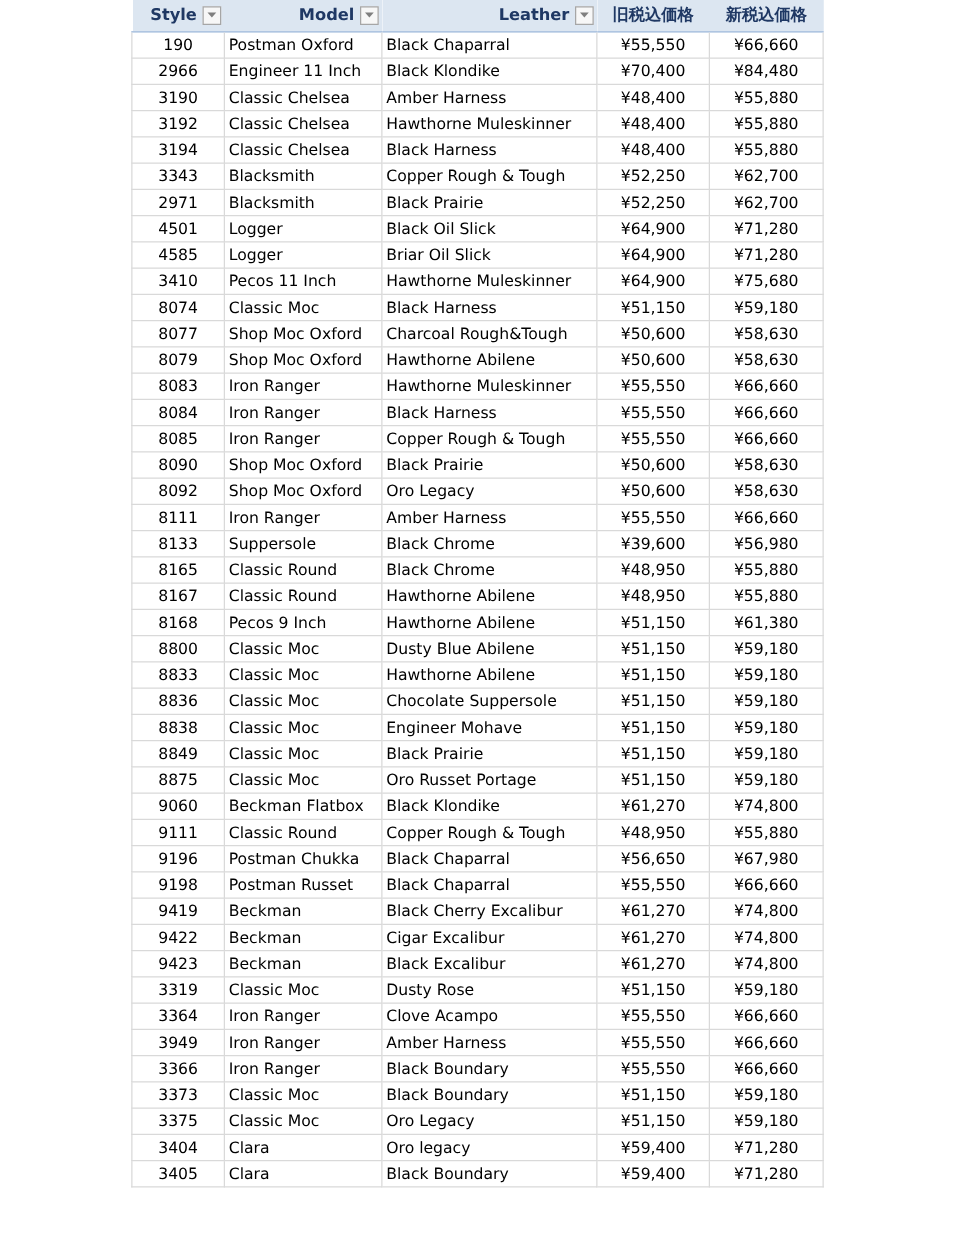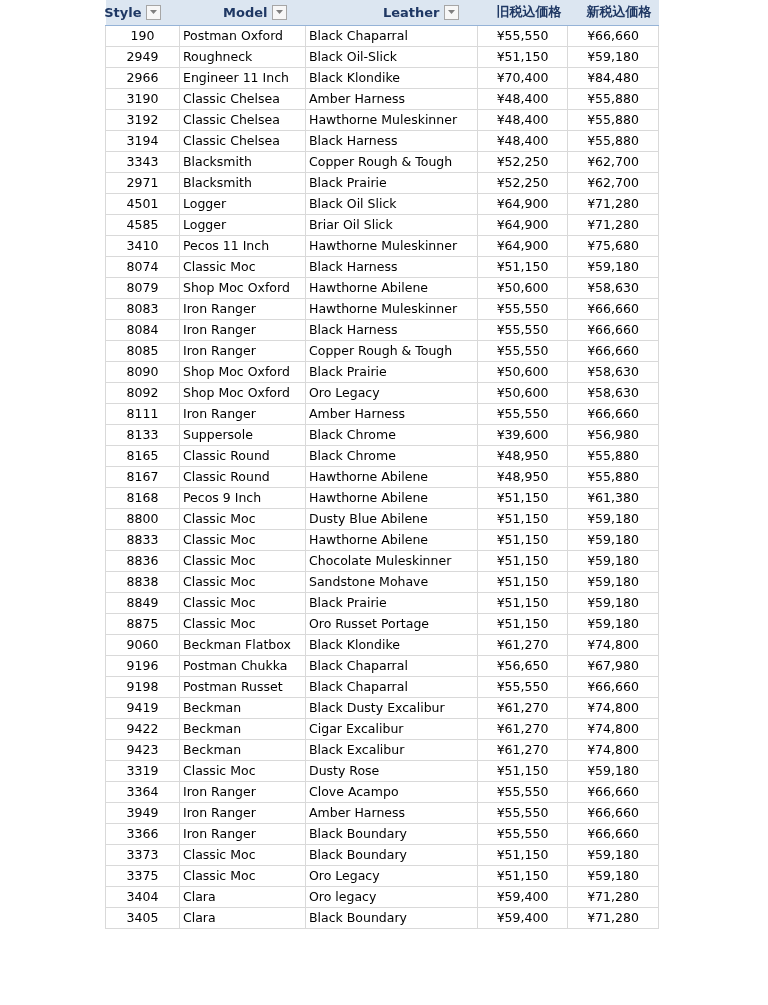--- a/index.html
+++ b/index.html
@@ -33,26 +33,26 @@
   col.c-new { width: 91px; }
   thead tr {
     height: 25px;
     background: #dce6f1;
   }
   thead th {
     font-weight: bold;
     font-size: 13px;
     color: #1f3864;
     text-align: left;
-    padding: 0 19px;
+    padding: 0 3px;
     border-bottom: 1px solid #95b3d7;
     white-space: nowrap;
     position: relative;
   }
-  thead th.center { text-align: right; }
+  thead th.center { text-align: center; }
   .th-inner {
     display: flex;
     align-items: center;
     justify-content: flex-end;
   }
   .th-inner.right-label { justify-content: flex-end; }
   .filter-btn {
     display: inline-flex;
     align-items: center;
     justify-content: center;
@@ -133,27 +133,20 @@
     </thead>
     <tbody id="table-body">
     <tr>
           <td class="style-cell">190</td>
           <td class="model-cell">Postman Oxford</td>
           <td class="leather-cell">Black Chaparral</td>
           <td class="price-cell">¥55,550</td>
           <td class="price-cell">¥66,660</td>
         </tr>
         <tr>
-          <td class="style-cell">2949</td>
-          <td class="model-cell">Roughneck</td>
-          <td class="leather-cell">Black Oil-Slick</td>
-          <td class="price-cell">¥51,150</td>
-          <td class="price-cell">¥59,180</td>
-        </tr>
-        <tr>
           <td class="style-cell">2966</td>
           <td class="model-cell">Engineer 11 Inch</td>
           <td class="leather-cell">Black Klondike</td>
           <td class="price-cell">¥70,400</td>
           <td class="price-cell">¥84,480</td>
         </tr>
         <tr>
           <td class="style-cell">3190</td>
           <td class="model-cell">Classic Chelsea</td>
           <td class="leather-cell">Amber Harness</td>
@@ -210,20 +203,27 @@
           <td class="price-cell">¥75,680</td>
         </tr>
         <tr>
           <td class="style-cell">8074</td>
           <td class="model-cell">Classic Moc</td>
           <td class="leather-cell">Black Harness</td>
           <td class="price-cell">¥51,150</td>
           <td class="price-cell">¥59,180</td>
         </tr>
         <tr>
+          <td class="style-cell">8077</td>
+          <td class="model-cell">Shop Moc Oxford</td>
+          <td class="leather-cell">Charcoal  Rough&amp;Tough</td>
+          <td class="price-cell">¥50,600</td>
+          <td class="price-cell">¥58,630</td>
+        </tr>
+        <tr>
           <td class="style-cell">8079</td>
           <td class="model-cell">Shop Moc Oxford</td>
           <td class="leather-cell">Hawthorne Abilene</td>
           <td class="price-cell">¥50,600</td>
           <td class="price-cell">¥58,630</td>
         </tr>
         <tr>
           <td class="style-cell">8083</td>
           <td class="model-cell">Iron Ranger</td>
           <td class="leather-cell">Hawthorne Muleskinner</td>
@@ -303,28 +303,28 @@
         <tr>
           <td class="style-cell">8833</td>
           <td class="model-cell">Classic Moc</td>
           <td class="leather-cell">Hawthorne Abilene</td>
           <td class="price-cell">¥51,150</td>
           <td class="price-cell">¥59,180</td>
         </tr>
         <tr>
           <td class="style-cell">8836</td>
           <td class="model-cell">Classic Moc</td>
-          <td class="leather-cell">Chocolate Muleskinner</td>
+          <td class="leather-cell">Chocolate Suppersole</td>
           <td class="price-cell">¥51,150</td>
           <td class="price-cell">¥59,180</td>
         </tr>
         <tr>
           <td class="style-cell">8838</td>
           <td class="model-cell">Classic Moc</td>
-          <td class="leather-cell">Sandstone Mohave</td>
+          <td class="leather-cell">Engineer Mohave</td>
           <td class="price-cell">¥51,150</td>
           <td class="price-cell">¥59,180</td>
         </tr>
         <tr>
           <td class="style-cell">8849</td>
           <td class="model-cell">Classic Moc</td>
           <td class="leather-cell">Black Prairie</td>
           <td class="price-cell">¥51,150</td>
           <td class="price-cell">¥59,180</td>
         </tr>
@@ -336,37 +336,44 @@
           <td class="price-cell">¥59,180</td>
         </tr>
         <tr>
           <td class="style-cell">9060</td>
           <td class="model-cell">Beckman Flatbox</td>
           <td class="leather-cell">Black Klondike</td>
           <td class="price-cell">¥61,270</td>
           <td class="price-cell">¥74,800</td>
         </tr>
         <tr>
+          <td class="style-cell">9111</td>
+          <td class="model-cell">Classic Round</td>
+          <td class="leather-cell">Copper Rough &amp; Tough</td>
+          <td class="price-cell">¥48,950</td>
+          <td class="price-cell">¥55,880</td>
+        </tr>
+        <tr>
           <td class="style-cell">9196</td>
           <td class="model-cell">Postman Chukka</td>
           <td class="leather-cell">Black Chaparral</td>
           <td class="price-cell">¥56,650</td>
           <td class="price-cell">¥67,980</td>
         </tr>
         <tr>
           <td class="style-cell">9198</td>
           <td class="model-cell">Postman Russet</td>
           <td class="leather-cell">Black Chaparral</td>
           <td class="price-cell">¥55,550</td>
           <td class="price-cell">¥66,660</td>
         </tr>
         <tr>
           <td class="style-cell">9419</td>
           <td class="model-cell">Beckman</td>
-          <td class="leather-cell">Black Dusty Excalibur</td>
+          <td class="leather-cell">Black Cherry Excalibur</td>
           <td class="price-cell">¥61,270</td>
           <td class="price-cell">¥74,800</td>
         </tr>
         <tr>
           <td class="style-cell">9422</td>
           <td class="model-cell">Beckman</td>
           <td class="leather-cell">Cigar Excalibur</td>
           <td class="price-cell">¥61,270</td>
           <td class="price-cell">¥74,800</td>
         </tr>

